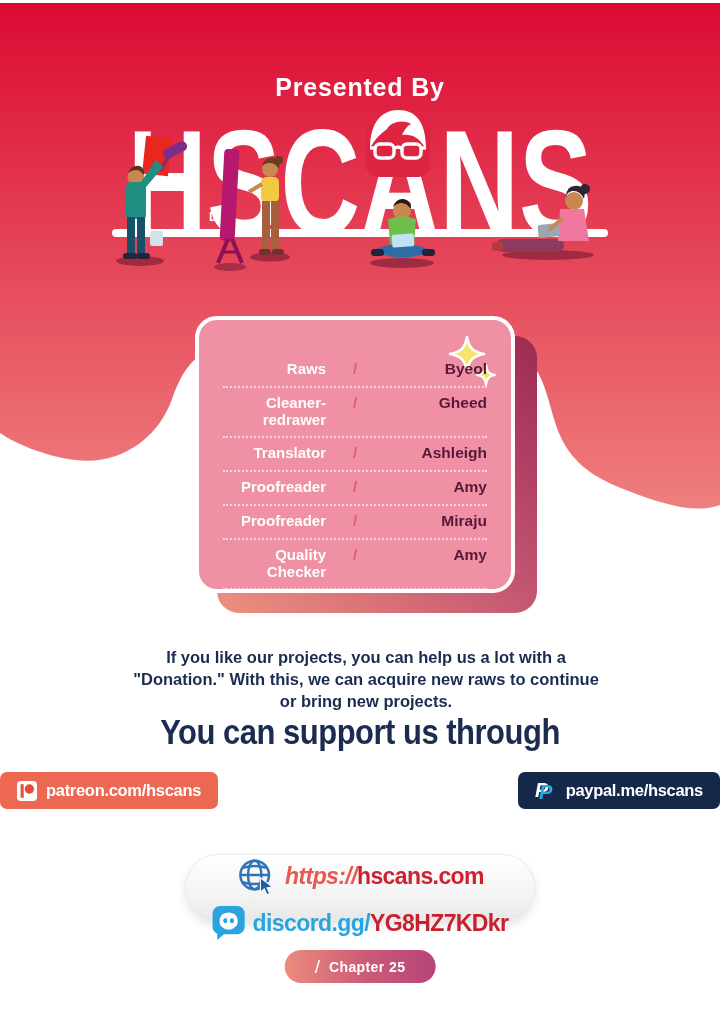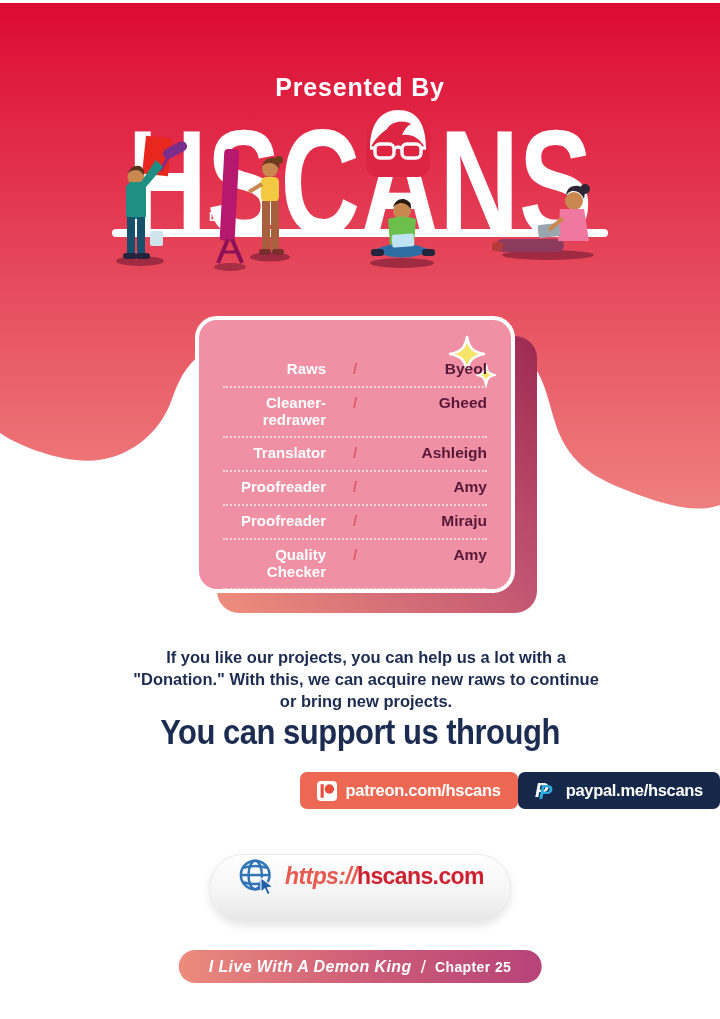--- a/index.html
+++ b/index.html
@@ -24,21 +24,21 @@
   .credit-row .role{text-align:right;color:#fff;font-weight:bold;font-size:15px;}
   .credit-row .slash{text-align:center;color:#E35A67;font-weight:bold;font-size:15px;}
   .credit-row .name{text-align:right;color:#571838;font-weight:bold;font-size:15.5px;}
   .sparkles{position:absolute;right:12px;top:14px;}
 
   
   .message{position:absolute;top:644px;left:6px;width:720px;text-align:center;color:#1B2C50;
     font-weight:bold;font-size:16.5px;line-height:1.32;z-index:2;}
   .support-heading{position:absolute;top:712px;left:0;width:720px;text-align:center;color:#1B2C50;
     font-weight:bold;font-size:31px;letter-spacing:-.5px;transform:scaleY(1.12);z-index:2;}
-  .buttons{position:absolute;top:769px;left:0;width:720px;display:flex;justify-content:flex-end;
+  .buttons{position:absolute;top:769px;left:0;width:720px;display:flex;justify-content:space-between;
     z-index:2;}
   .btn{display:inline-flex;align-items:center;gap:9px;height:37px;padding:0 17px;border-radius:7px;
     color:#fff;font-weight:bold;font-size:16.5px;letter-spacing:-.3px;}
   .btn-patreon{background:#EC6852;}
   .btn-paypal{background:#16284A;}
 
   
   .links-pill{position:absolute;top:851px;left:50%;transform:translateX(-50%);height:66px;
     display:inline-flex;align-items:center;gap:8px;padding:0 26px;border-radius:36px;
     background:linear-gradient(180deg,#ffffff 0%,#f4f4f4 60%,#e7e7e7 100%);
@@ -232,21 +232,30 @@
           <circle cx="20" cy="21" r="15"></circle>
           <ellipse cx="20" cy="21" rx="7" ry="15"></ellipse>
           <line x1="5" y1="21" x2="35" y2="21"></line>
           <path d="M7.5,13.5 Q20,9.5 32.5,13.5"></path>
           <path d="M7.5,28.5 Q20,32.5 32.5,28.5"></path>
         </g>
         <path transform="translate(26,24) scale(1.15)" fill="#1F5FA8" stroke="#ffffff" stroke-width="1" d="M0,0 L0,13 L3.5,10 L6,15.5 L8.5,14 L6,9 L11,8 Z"></path>
       </svg>
       <span class="link-text"><span class="scheme">https://</span><span class="domain">hscans.com</span></span>
     </span>
+    <span class="link-group">
+      <svg width="34" height="36" viewBox="0 0 36 38">
+        <rect x="1" y="1" width="34" height="30" rx="8" fill="#29A4DE"></rect>
+        <path d="M6,28 L6,37 L15,29 Z" fill="#29A4DE"></path>
+        <path d="M11,10 Q18,6 25,10 Q29,15 27,21 Q23,26 18,26 Q13,26 9,21 Q7,15 11,10 Z" fill="#ffffff"></path>
+        <ellipse cx="14.5" cy="16.5" rx="2.2" ry="2.7" fill="#29A4DE"></ellipse>
+        <ellipse cx="21.5" cy="16.5" rx="2.2" ry="2.7" fill="#29A4DE"></ellipse>
+      </svg>
+      <span class="link-text"><span class="dprefix">discord.gg/</span><span class="dcode">YG8HZ7KDkr</span></span>
+    </span>
   </div>
 
   <div class="chapter-pill">
-    <span class="series">I Live With A Demon King</span>
     <span class="chap-sep">/</span>
     <span class="chapter">Chapter 25</span>
   </div>
 
 </div>
 
 </body></html>

